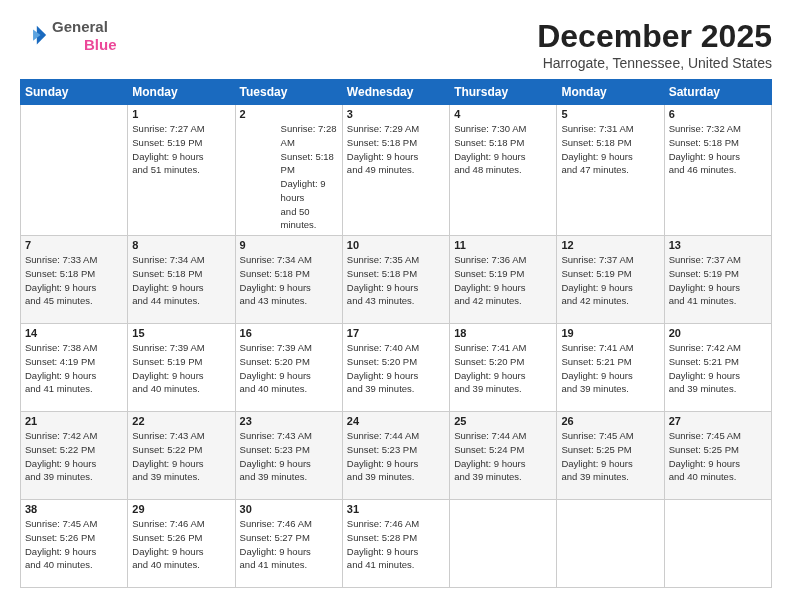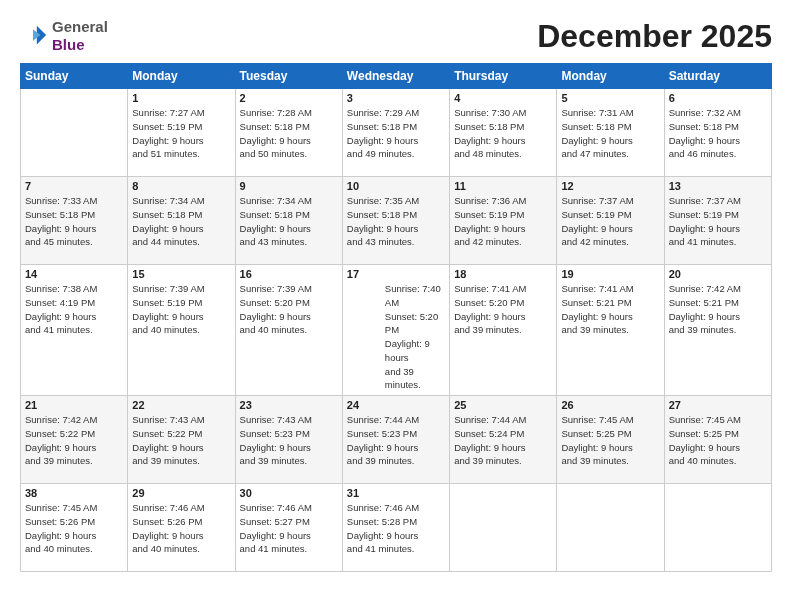--- a/index.html
+++ b/index.html
@@ -27,21 +27,21 @@
       display: flex;
       align-items: center;
       gap: 4px;
     }
     .logo-text {
       font-size: 15px;
       font-weight: bold;
       line-height: 1.2;
     }
     .logo-general { color: #555; }
-    .logo-blue { color: #701a75; }
+    .logo-blue { color: #ec4899; margin-left: 32px; }
     .logo-icon {
       width: 28px;
       height: 28px;
     }
     .title-block {
       text-align: right;
     }
     .month-year {
       font-size: 32px;
       font-weight: bold;
@@ -103,20 +103,21 @@
         <polygon points="18,4 28,14 18,24" fill="#1a6abf"></polygon>
         <polygon points="14,8 22,14 14,20" fill="#5ba3e0"></polygon>
       </svg>
       <div class="logo-text">
         <div class="logo-general">General</div>
         <div class="logo-blue">Blue</div>
       </div>
     </div>
     <div class="title-block">
       <div class="month-year">December 2025</div>
+      <div class="location">Harrogate, Tennessee, United States</div>
     </div>
   </div>
 
   <table class="calendar">
     <thead>
       <tr>
         <th>Sunday</th>
         <th>Monday</th>
         <th>Tuesday</th>
         <th>Wednesday</th>
@@ -130,21 +131,21 @@
           <td class="empty-cell"></td>
           <td>
             <div class="day-num">1</div>
             <div class="day-info" style="white-space: pre-line;">Sunrise: 7:27 AM
 Sunset: 5:19 PM
 Daylight: 9 hours
 and 51 minutes.</div>
           </td>
           <td>
             <div class="day-num">2</div>
-            <div class="day-info" style="white-space: pre-line;">Sunrise: 7:28 AM
+            <div class="day-info" style="white-space: pre-line; margin-left: 41px;">Sunrise: 7:28 AM
 Sunset: 5:18 PM
 Daylight: 9 hours
 and 50 minutes.</div>
           </td>
           <td>
             <div class="day-num">3</div>
             <div class="day-info" style="white-space: pre-line;">Sunrise: 7:29 AM
 Sunset: 5:18 PM
 Daylight: 9 hours
 and 49 minutes.</div>
@@ -239,21 +240,21 @@
           </td>
           <td>
             <div class="day-num">16</div>
             <div class="day-info" style="white-space: pre-line;">Sunrise: 7:39 AM
 Sunset: 5:20 PM
 Daylight: 9 hours
 and 40 minutes.</div>
           </td>
           <td>
             <div class="day-num">17</div>
-            <div class="day-info" style="white-space: pre-line; margin-left: 38px;">Sunrise: 7:40 AM
+            <div class="day-info" style="white-space: pre-line;">Sunrise: 7:40 AM
 Sunset: 5:20 PM
 Daylight: 9 hours
 and 39 minutes.</div>
           </td>
           <td>
             <div class="day-num">18</div>
             <div class="day-info" style="white-space: pre-line;">Sunrise: 7:41 AM
 Sunset: 5:20 PM
 Daylight: 9 hours
 and 39 minutes.</div>

